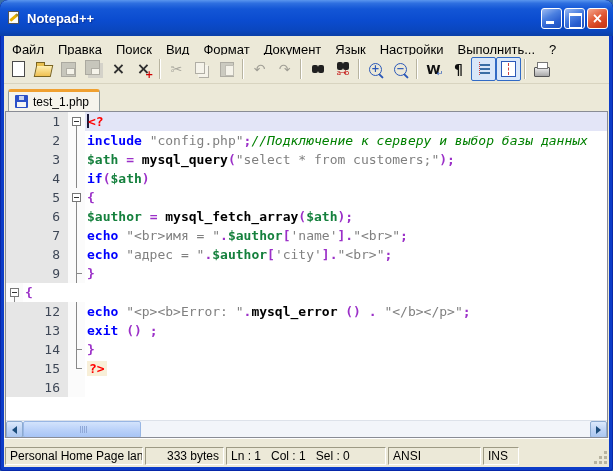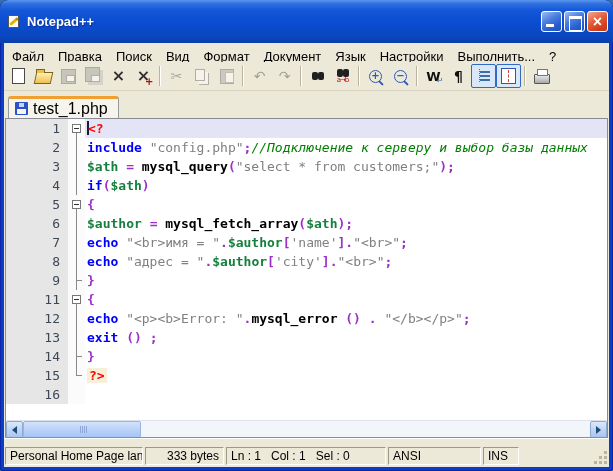--- a/index.html
+++ b/index.html
@@ -2,21 +2,21 @@
 <html><head>
 <meta charset="utf-8">
 <style>
   * { margin:0; padding:0; box-sizing:border-box; }
   html,body { width:613px; height:471px; background:#3A6EA5; font-family:"Liberation Sans", sans-serif; }
 
   
   .window { width:613px; height:471px; background:#0C3CC8; border-radius:8px 8px 3px 3px;
             padding:0 4px 4px 4px; display:flex; flex-direction:column; overflow:hidden;
             box-shadow:inset 0 0 0 1px #0828A8; }
-  .titlebar { height:43px; margin:0 -4px; border-radius:8px 8px 0 0; display:flex; align-items:center;
+  .titlebar { height:36px; margin:0 -4px; border-radius:8px 8px 0 0; display:flex; align-items:center;
               padding:0 5px 0 6px;
               background:linear-gradient(180deg,#5A96EE 0%,#2E6FE0 9%,#1356D6 25%,#0B4CD0 55%,#0A46BE 85%,#0A3FA8 100%); }
   .app-icon { width:16px; height:16px; position:relative; margin-right:5px; }
   .app-icon .page { position:absolute; left:2px; top:1px; width:11px; height:13px; background:#FDFDFD; border:1px solid #555; }
   .app-icon .pencil { position:absolute; left:3px; top:6px; width:10px; height:3px; background:linear-gradient(90deg,#E8B000 70%,#774); transform:rotate(-40deg); border-radius:1px; }
   .title-text { color:#fff; font-size:13px; font-weight:bold; text-shadow:1px 1px 1px #09329A; }
   .win-controls { margin-left:auto; display:flex; gap:2px; }
   .wbtn { width:21px; height:21px; border-radius:3px; border:1px solid #fff; position:relative;
           background:linear-gradient(150deg,#9DBBF2 0%,#4A7FE0 40%,#2A5FD0 70%,#1E50BE 100%); }
   .wbtn.close { background:linear-gradient(150deg,#F2A890 0%,#E35C38 45%,#D2401E 75%,#C23818 100%); }
@@ -82,21 +82,21 @@
   .ic-show-wrap-symbol::before { content:""; width:13px; height:14px; background:#fff; border:1px solid #2B58B8; }
   .ic-show-wrap-symbol::after { content:""; position:absolute; left:8px; top:3px; height:12px; width:0;
         border-left:1px dashed #D04040; }
   .ic-print::before { content:""; width:14px; height:8px; margin-top:6px; border:1px solid #555; border-radius:1px;
         background:linear-gradient(#ECECEC,#A8A8A8); }
   .ic-print::after { content:""; position:absolute; top:2px; left:4px; width:9px; height:5px; background:#fff; border:1px solid #777; }
 
   
   .tabbar { height:27px; display:flex; align-items:flex-end; padding-left:4px; background:#ECE9D8; }
   .tab { height:22px; display:flex; align-items:center; gap:5px; padding:0 10px 0 6px; background:#FAFAF4;
-         border:1px solid #919B9C; border-bottom:none; border-radius:3px 3px 0 0; position:relative; font-size:16px; }
+         border:1px solid #919B9C; border-bottom:none; border-radius:3px 3px 0 0; position:relative; font-size:12px; }
   .tab.active { border-top:3px solid #F0A030; background:#F6F4EC; }
   .floppy-icon { width:13px; height:13px; background:#2B50C8; position:relative; border-radius:1px; }
   .floppy-icon::before { content:""; position:absolute; top:1px; left:4px; width:5px; height:4px; background:#C8D4F0; }
   .floppy-icon::after { content:""; position:absolute; bottom:1px; left:2px; width:9px; height:5px; background:#F4F4F4; }
 
   
   .editor-frame { flex:1; margin:0 1px; border:1px solid #898C95; background:#fff; display:flex; flex-direction:column; overflow:hidden; }
   .code-scroll { flex:1; display:flex; flex-direction:column; overflow:hidden; position:relative;
                  font-family:"DejaVu Sans Mono", monospace; font-size:13px; }
   .cl-row { display:flex; height:19px; line-height:19px; white-space:pre; }
@@ -260,21 +260,21 @@
       <div class="code-scroll">
           <div class="cl-row current"><div class="ln">1</div><div class="fold fold-start"><div class="fbox"></div></div><div class="code"><span class="caret"></span><span class="tk-phps">&lt;?</span></div></div>
           <div class="cl-row"><div class="ln">2</div><div class="fold fold-line"></div><div class="code"><span class="tk-kw">include</span><span class="tk-pl"> </span><span class="tk-str">"config.php"</span><span class="tk-op">;</span><span class="tk-com">//Подключение к серверу и выбор базы данных</span></div></div>
           <div class="cl-row"><div class="ln">3</div><div class="fold fold-line"></div><div class="code"><span class="tk-var">$ath</span><span class="tk-pl"> </span><span class="tk-op">=</span><span class="tk-pl"> </span><span class="tk-fn">mysql_query</span><span class="tk-op">(</span><span class="tk-str">"select * from customers;"</span><span class="tk-op">);</span></div></div>
           <div class="cl-row"><div class="ln">4</div><div class="fold fold-line"></div><div class="code"><span class="tk-kw">if</span><span class="tk-op">(</span><span class="tk-var">$ath</span><span class="tk-op">)</span></div></div>
           <div class="cl-row"><div class="ln">5</div><div class="fold fold-start"><div class="fbox"></div></div><div class="code"><span class="tk-op">{</span></div></div>
           <div class="cl-row"><div class="ln">6</div><div class="fold fold-line"></div><div class="code"><span class="tk-var">$author</span><span class="tk-pl"> </span><span class="tk-op">=</span><span class="tk-pl"> </span><span class="tk-fn">mysql_fetch_array</span><span class="tk-op">(</span><span class="tk-var">$ath</span><span class="tk-op">);</span></div></div>
           <div class="cl-row"><div class="ln">7</div><div class="fold fold-line"></div><div class="code"><span class="tk-kw">echo</span><span class="tk-pl"> </span><span class="tk-str">"&lt;br&gt;имя = "</span><span class="tk-op">.</span><span class="tk-var">$author</span><span class="tk-op">[</span><span class="tk-str">'name'</span><span class="tk-op">].</span><span class="tk-str">"&lt;br&gt;"</span><span class="tk-op">;</span></div></div>
           <div class="cl-row"><div class="ln">8</div><div class="fold fold-line"></div><div class="code"><span class="tk-kw">echo</span><span class="tk-pl"> </span><span class="tk-str">"адрес = "</span><span class="tk-op">.</span><span class="tk-var">$author</span><span class="tk-op">[</span><span class="tk-str">'city'</span><span class="tk-op">].</span><span class="tk-str">"&lt;br&gt;"</span><span class="tk-op">;</span></div></div>
           <div class="cl-row"><div class="ln">9</div><div class="fold fold-tee"></div><div class="code"><span class="tk-op">}</span></div></div>
-          <div class="cl-row"><div class="ln">11</div><div class="fold fold-start"><div class="fbox"></div></div><div class="code"><span class="tk-op">{</span></div></div>
+          <div class="cl-row"><div class="fold fold-start"><div class="fbox"></div></div><div class="code"><span class="tk-op">{</span></div></div>
           <div class="cl-row"><div class="ln">12</div><div class="fold fold-line"></div><div class="code"><span class="tk-kw">echo</span><span class="tk-pl"> </span><span class="tk-str">"&lt;p&gt;&lt;b&gt;Error: "</span><span class="tk-op">.</span><span class="tk-fn">mysql_error</span><span class="tk-pl"> </span><span class="tk-op">()</span><span class="tk-pl"> </span><span class="tk-op">.</span><span class="tk-pl"> </span><span class="tk-str">"&lt;/b&gt;&lt;/p&gt;"</span><span class="tk-op">;</span></div></div>
           <div class="cl-row"><div class="ln">13</div><div class="fold fold-line"></div><div class="code"><span class="tk-kw">exit</span><span class="tk-pl"> </span><span class="tk-op">()</span><span class="tk-pl"> </span><span class="tk-op">;</span></div></div>
           <div class="cl-row"><div class="ln">14</div><div class="fold fold-tee"></div><div class="code"><span class="tk-op">}</span></div></div>
           <div class="cl-row"><div class="ln">15</div><div class="fold fold-end"></div><div class="code"><span class="tk-phpe">?&gt;</span></div></div>
           <div class="cl-row"><div class="ln">16</div><div class="fold fold-none"></div><div class="code"></div></div>
         </div>
       <div class="hscroll">
         <div class="sbtn">
             <span class="arrow-l"></span>
           </div>

